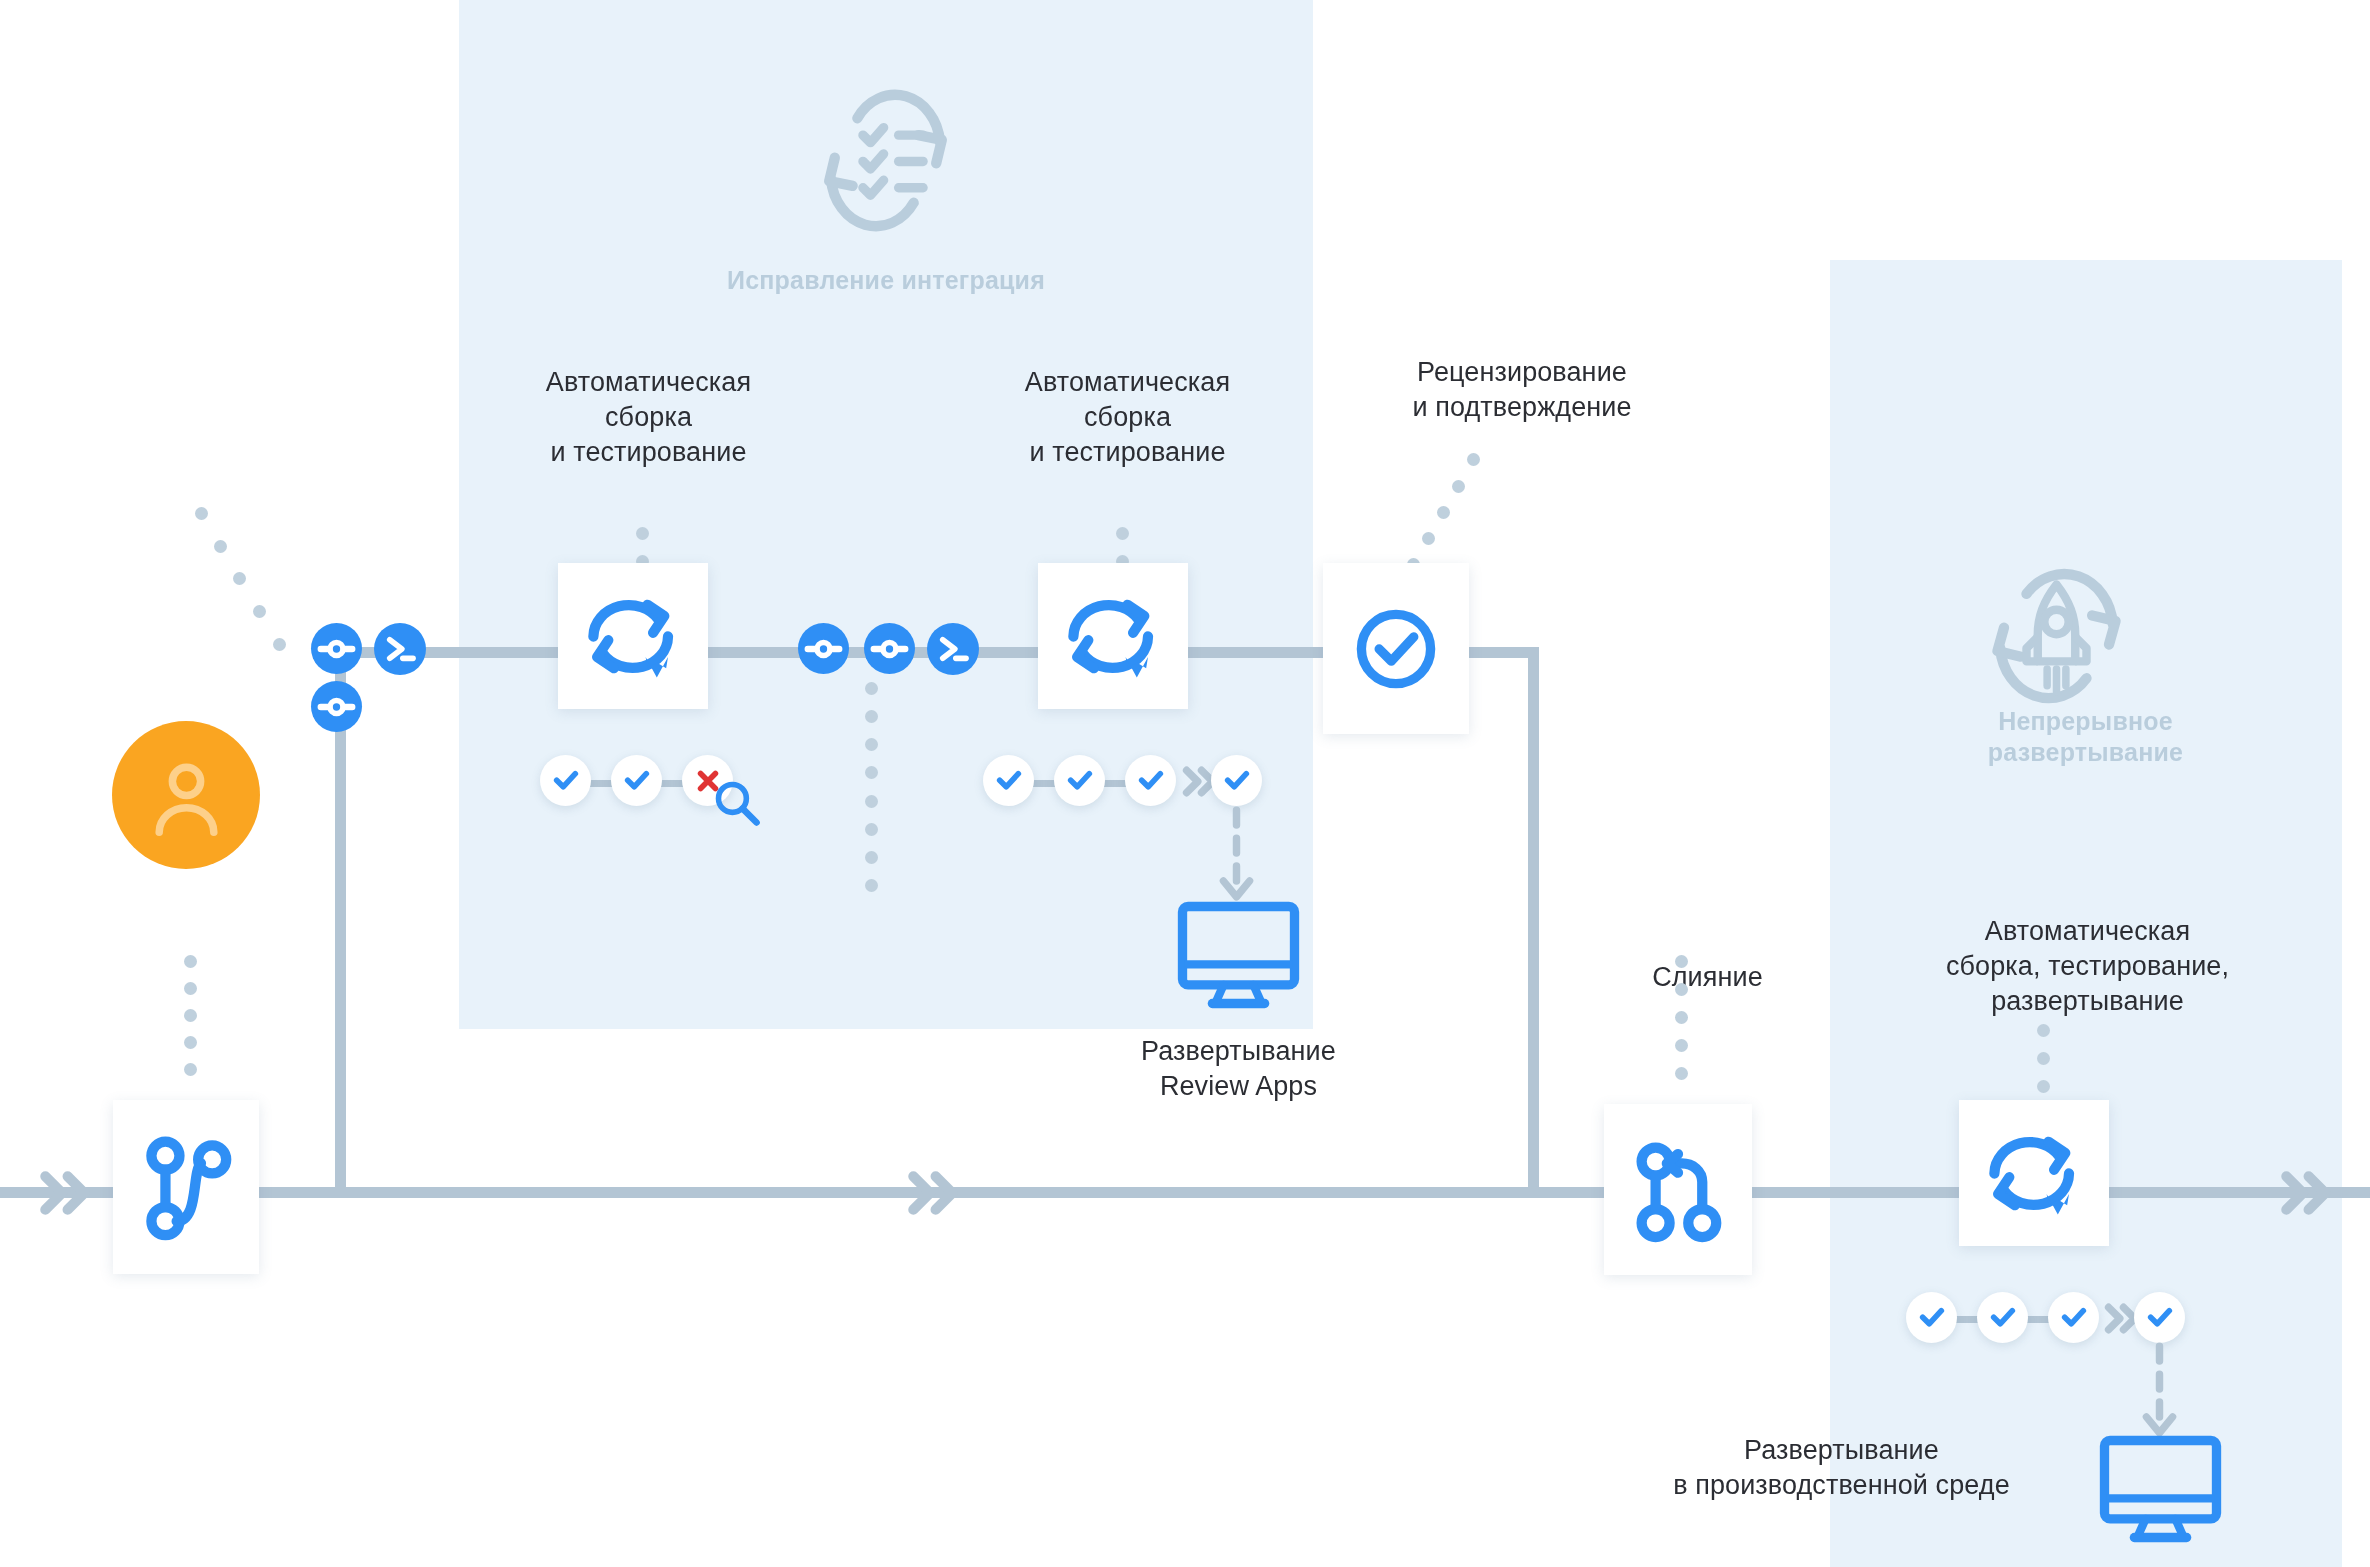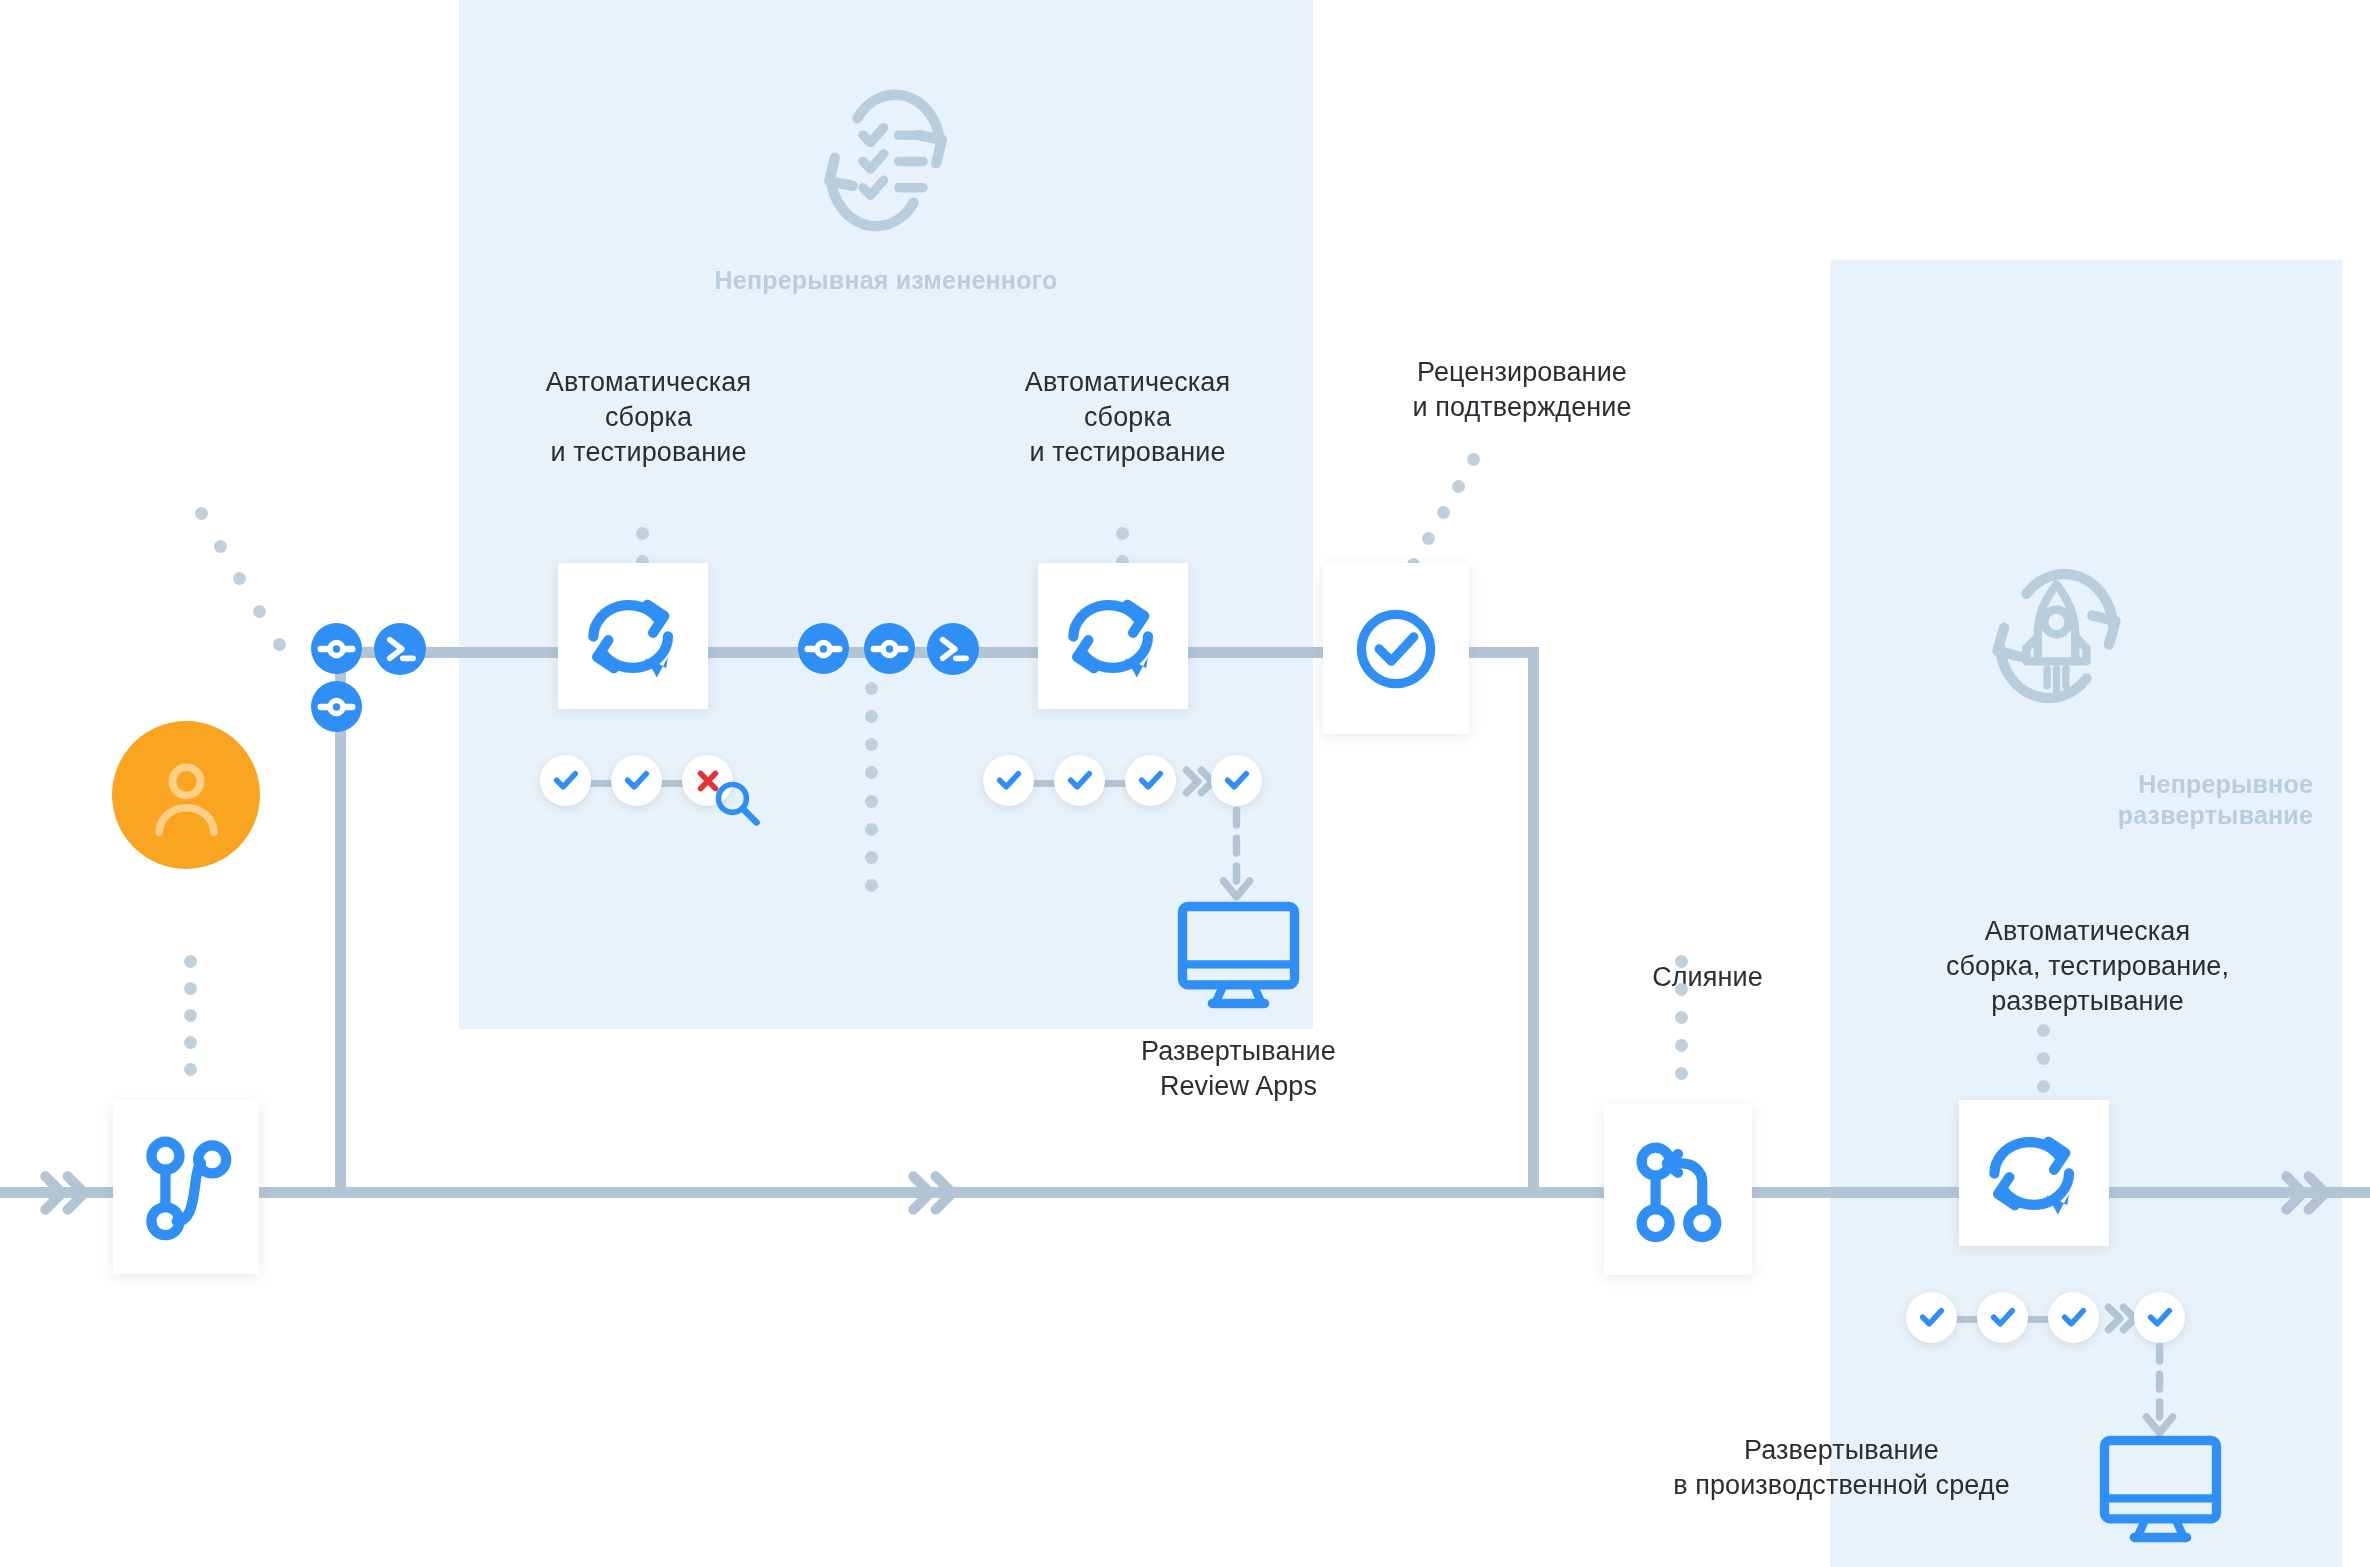--- a/index.html
+++ b/index.html
@@ -96,38 +96,38 @@
       <path d="M36 72 L30 97 L55 102" stroke="#b9cddc" stroke-width="11" stroke-linecap="round" stroke-linejoin="round"></path>
       <path d="M144 78 L150 53 L125 48" stroke="#b9cddc" stroke-width="11" stroke-linecap="round" stroke-linejoin="round"></path>
       <path d="M66 48 L74 56 L88 40" stroke="#b9cddc" stroke-width="10" stroke-linecap="round" stroke-linejoin="round"></path>
       <path d="M66 76 L74 84 L88 68" stroke="#b9cddc" stroke-width="10" stroke-linecap="round" stroke-linejoin="round"></path>
       <path d="M66 104 L74 112 L88 96" stroke="#b9cddc" stroke-width="10" stroke-linecap="round" stroke-linejoin="round"></path>
       <rect x="99" y="43" width="36" height="10" rx="5" fill="#b9cddc"></rect>
       <rect x="99" y="71" width="36" height="10" rx="5" fill="#b9cddc"></rect>
       <rect x="99" y="99" width="36" height="10" rx="5" fill="#b9cddc"></rect>
     </svg>
   </div>
-  <div class="band-title" style="left:605px;top:265px;width:562px;">Непрерывная измененного</div>
+  <div class="band-title" style="left:605px;top:265px;width:562px;">Исправление интеграция</div>
 
   <div class="abs" style="left:1972px;top:562px;width:169px;height:150px;">
     <svg width="169" height="150" viewBox="0 0 180 160" fill="none">
       <path d="M30 92 A52 58 0 0 0 122 124" stroke="#b9cddc" stroke-width="11" stroke-linecap="round"></path>
       <path d="M150 66 A52 58 0 0 0 58 34" stroke="#b9cddc" stroke-width="11" stroke-linecap="round"></path>
       <path d="M34 70 L27 95 L52 101" stroke="#b9cddc" stroke-width="11" stroke-linecap="round" stroke-linejoin="round"></path>
       <path d="M146 88 L153 63 L128 57" stroke="#b9cddc" stroke-width="11" stroke-linecap="round" stroke-linejoin="round"></path>
       <path d="M90 24 C104 42 110 58 110 78 L110 106 L70 106 L70 78 C70 58 76 42 90 24 Z" stroke="#b9cddc" stroke-width="9" stroke-linejoin="round" fill="none"></path>
       <circle cx="90" cy="64" r="13" stroke="#b9cddc" stroke-width="9" fill="none"></circle>
       <path d="M70 80 L58 92 L58 106 L70 106" stroke="#b9cddc" stroke-width="9" stroke-linejoin="round" fill="none"></path>
       <path d="M110 80 L122 92 L122 106 L110 106" stroke="#b9cddc" stroke-width="9" stroke-linejoin="round" fill="none"></path>
       <path d="M80 114 L80 132" stroke="#b9cddc" stroke-width="8" stroke-linecap="round"></path>
       <path d="M90 114 L90 138" stroke="#b9cddc" stroke-width="8" stroke-linecap="round"></path>
       <path d="M100 114 L100 132" stroke="#b9cddc" stroke-width="8" stroke-linecap="round"></path>
     </svg>
   </div>
-  <div class="band-title" style="left:1858px;top:769px;width:455px;text-align:right;">Непрерывное
+  <div class="band-title" style="left:1858px;top:706px;width:455px;">Непрерывное
 развертывание</div>
 
   <div class="hline" style="left:0;top:1187px;width:2370px;"></div>
 
   <div class="chev" style="left:36px;top:1167px;">
     <svg width="67" height="52" viewBox="0 0 72 56" fill="none">
       <path d="M10 10 L28 28 L10 46" stroke="#b3c5d4" stroke-width="11" stroke-linecap="round" stroke-linejoin="round"></path>
       <path d="M34 10 L52 28 L34 46" stroke="#b3c5d4" stroke-width="11" stroke-linecap="round" stroke-linejoin="round"></path>
     </svg>
   </div>

